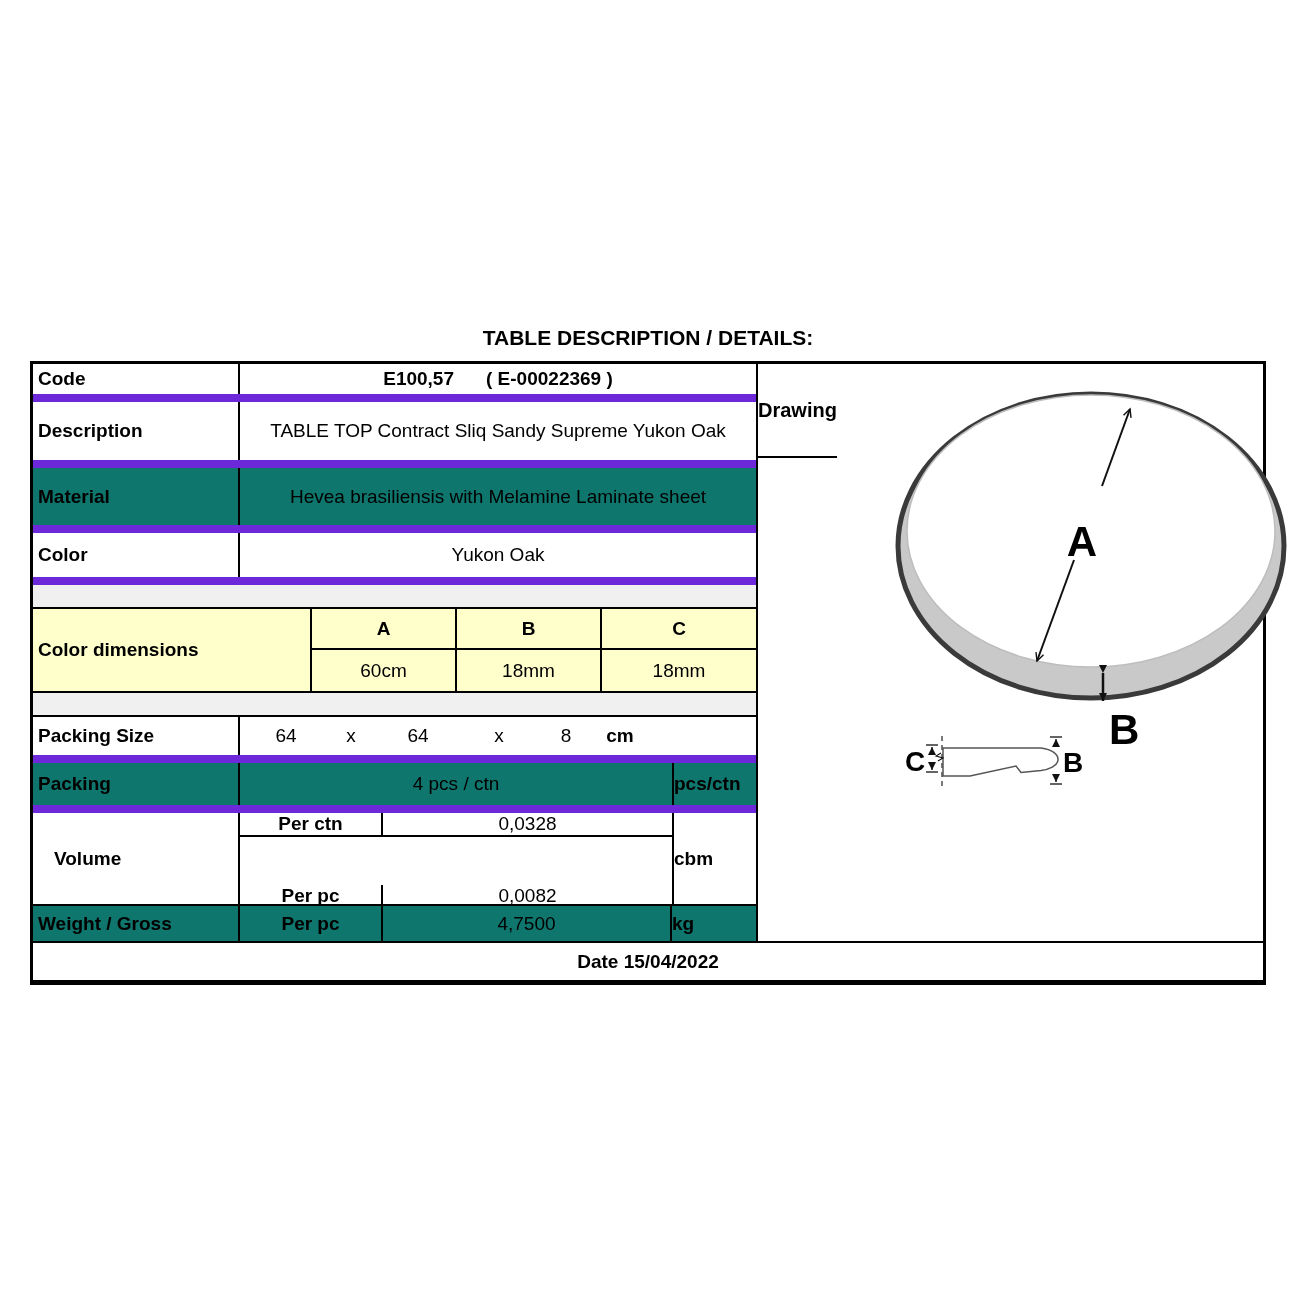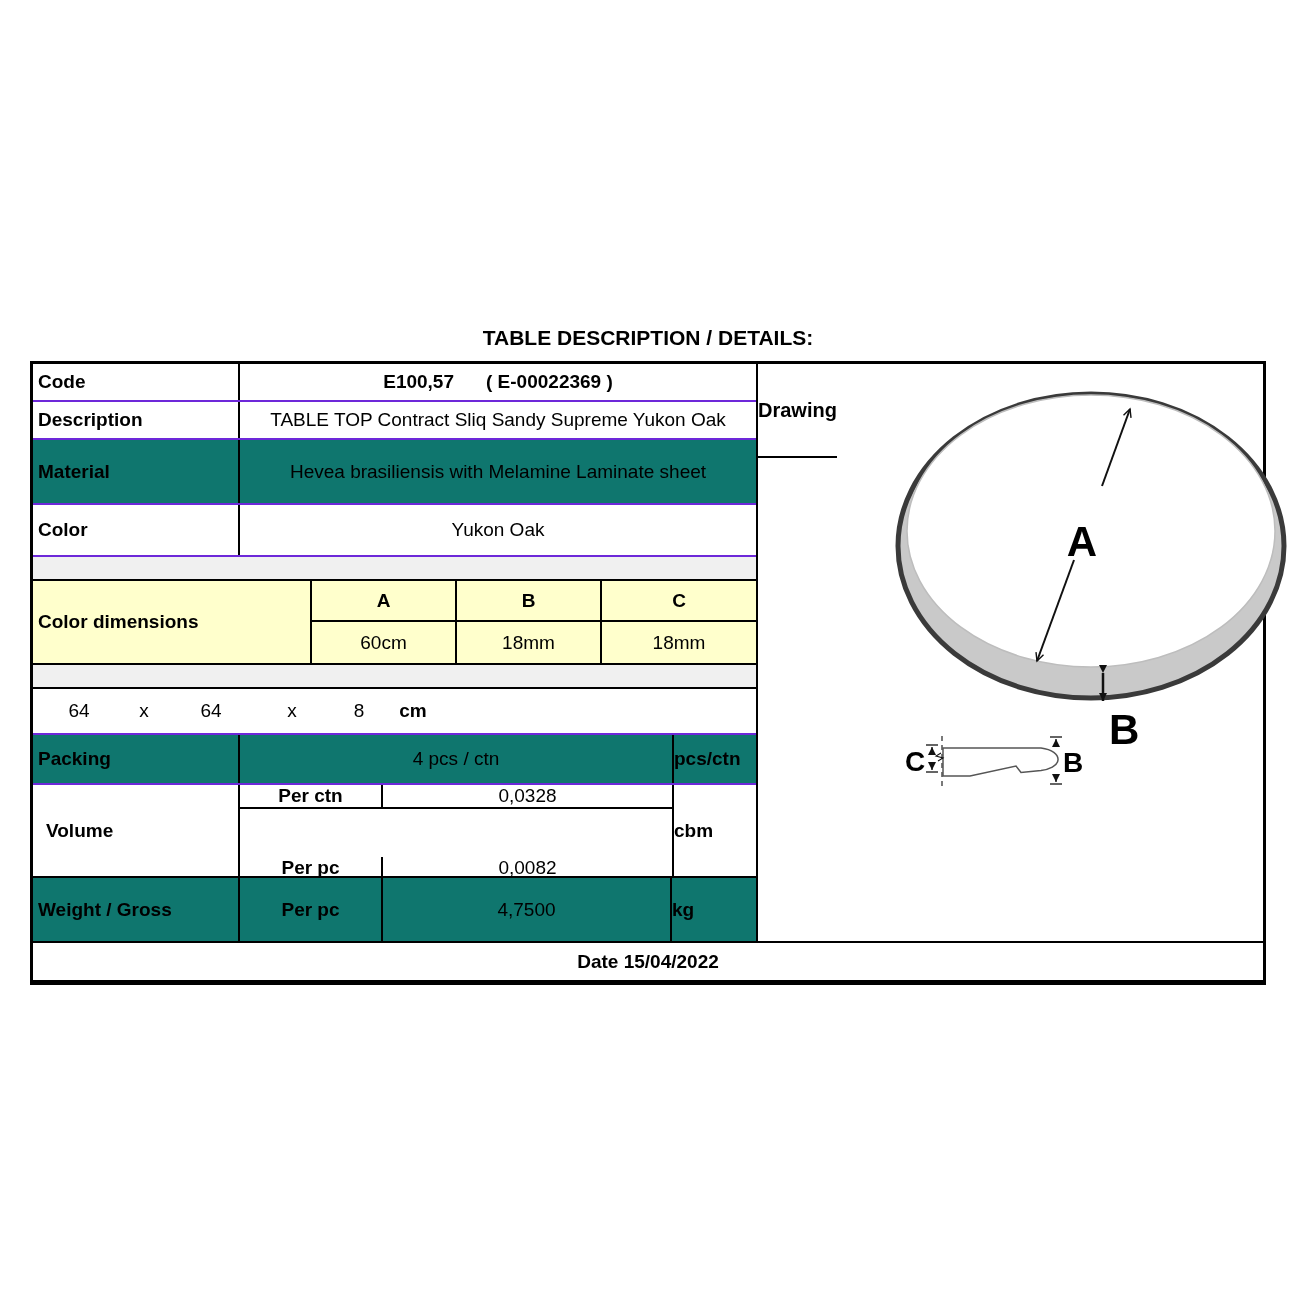--- a/index.html
+++ b/index.html
@@ -11,21 +11,21 @@
     position:absolute;left:30px;top:326px;width:1236px;
     text-align:center;font-weight:bold;font-size:21px;line-height:24px;
   }
   .sheet{
     position:absolute;left:30px;top:361px;width:1236px;height:624px;
     border:3px solid #000;border-bottom-width:5px;box-sizing:border-box;
     display:flex;flex-direction:column;font-size:19px;
   }
   .sheet-main{display:flex;height:577px;border-bottom:2px solid #000;box-sizing:content-box;}
   .left-table{width:725px;min-width:725px;border-right:2px solid #000;display:flex;flex-direction:column;box-sizing:border-box;}
-  .row{display:flex;border-bottom:2px solid #6d28d9;box-sizing:border-box;align-items:stretch;}
+  .row{display:flex;border-bottom:8px solid #6d28d9;box-sizing:border-box;align-items:stretch;}
   .cell{display:flex;align-items:center;box-sizing:border-box;}
   .lbl{width:207px;min-width:207px;border-right:2px solid #000;font-weight:bold;padding-left:5px;}
   .val{flex:1;justify-content:center;text-align:center;}
   .gray{background:#0f766e;}
   .yellow{background:#ffffcc;}
   .bold{font-weight:bold;}
   .spacer{height:22px;background:#f0f0f0;border-bottom:2px solid #000;}
   
   .dims{display:flex;height:84px;border-bottom:2px solid #000;box-sizing:border-box;}
   .dims-lbl{width:279px;min-width:279px;border-right:2px solid #000;display:flex;align-items:center;font-weight:bold;padding-left:5px;box-sizing:border-box;}
@@ -37,21 +37,21 @@
   .dims-c3{flex:1;}
   .dims-cell{display:flex;align-items:center;justify-content:center;box-sizing:border-box;}
   
   .psize-val{flex:1;position:relative;border-radius:9px;}
   .psize-val span{position:absolute;top:50%;transform:translate(-50%,-50%);}
   
   .pack-val{width:434px;min-width:434px;border-right:2px solid #000;justify-content:center;}
   .unit{flex:1;font-weight:bold;padding-left:0;}
   
   .vol{display:flex;height:93px;border-bottom:2px solid #000;box-sizing:border-box;}
-  .vol-lbl{width:207px;min-width:207px;border-right:2px solid #000;display:flex;align-items:center;font-weight:bold;padding-left:13px;box-sizing:border-box;}
+  .vol-lbl{width:207px;min-width:207px;border-right:2px solid #000;display:flex;align-items:center;font-weight:bold;padding-left:21px;box-sizing:border-box;}
   .vol-mid{width:434px;min-width:434px;border-right:2px solid #000;display:flex;flex-direction:column;box-sizing:border-box;gap:48px;}
   .vol-row{display:flex;flex:1;}
   .vol-row.first{border-bottom:2px solid #000;}
   .sub{width:143px;min-width:143px;border-right:2px solid #000;font-weight:bold;justify-content:center;}
   .vol-val{flex:1;justify-content:center;}
   
   .w-sub{width:143px;min-width:143px;border-right:2px solid #000;font-weight:bold;justify-content:center;}
   .w-val{width:289px;min-width:289px;border-right:2px solid #000;justify-content:center;}
   .weight-row{flex:1;border-bottom:none;}
   
@@ -73,21 +73,21 @@
     <div class="left-table">
 
       <div class="row" style="height:38px">
         <div class="cell lbl">Code</div>
         <div class="cell val bold">
           <span>E100,57</span>
           <span style="margin-left:32px">( E-00022369 )</span>
         </div>
       </div>
 
-      <div class="row" style="height:38px">
+      <div class="row" style="height:66px">
         <div class="cell lbl">Description</div>
         <div class="cell val">TABLE TOP Contract Sliq Sandy Supreme Yukon Oak</div>
       </div>
 
       <div class="row gray" style="height:65px">
         <div class="cell lbl">Material</div>
         <div class="cell val">Hevea brasiliensis with Melamine Laminate sheet</div>
       </div>
 
       <div class="row" style="height:52px">
@@ -109,20 +109,21 @@
             <div class="dims-cell dims-c1">60cm</div>
             <div class="dims-cell dims-c2">18mm</div>
             <div class="dims-cell dims-c3">18mm</div>
           </div>
         </div>
       </div>
 
       <div class="spacer"></div>
 
       <div class="row" style="height:46px">
+        <div class="cell lbl">Packing Size</div>
         <div class="cell psize-val">
           <span style="left:46px">64</span>
           <span style="left:111px">x</span>
           <span style="left:178px">64</span>
           <span style="left:259px">x</span>
           <span style="left:326px">8</span>
           <span style="left:380px" class="bold">cm</span>
         </div>
       </div>
 

